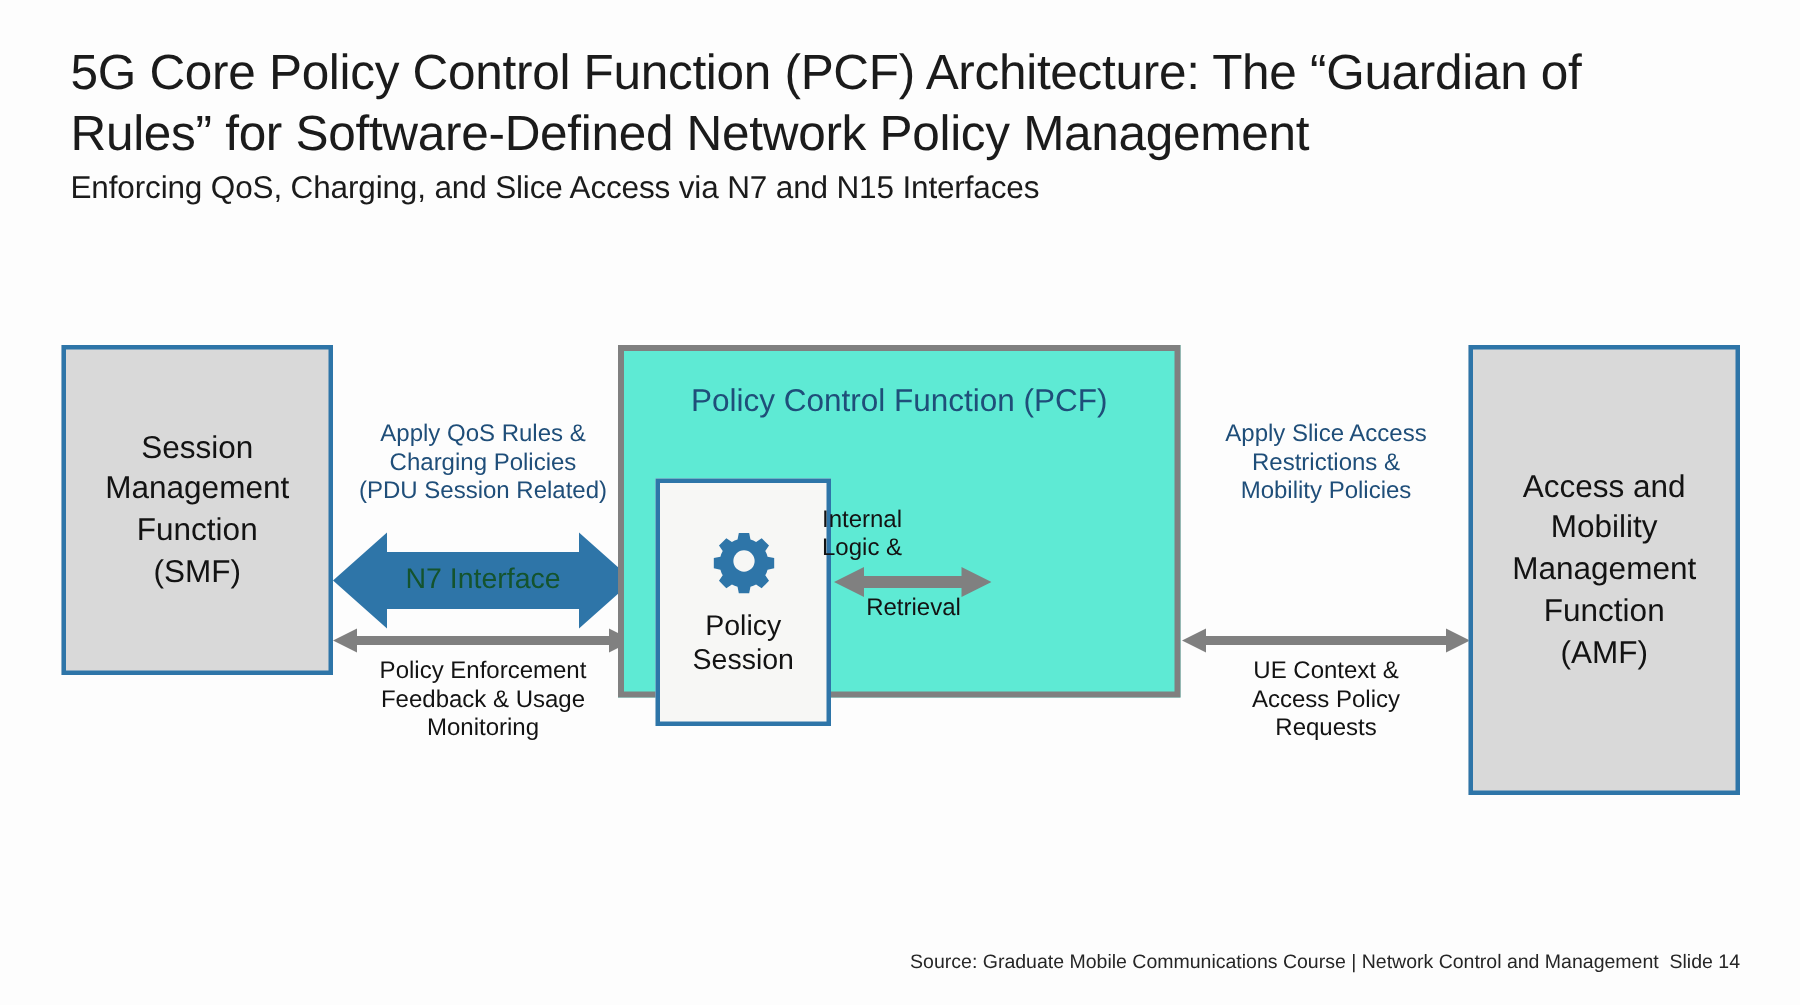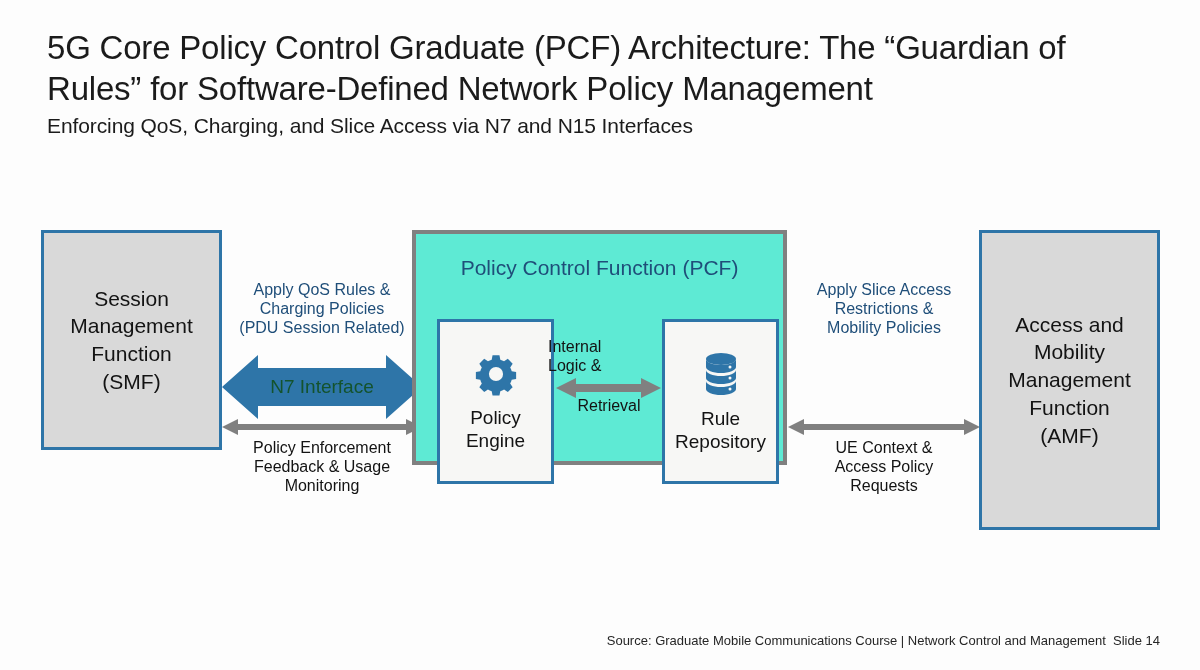--- a/index.html
+++ b/index.html
@@ -194,21 +194,21 @@
     font-size: 13px;
     color: #262626;
     white-space: pre;
   }
 </style>
 </head>
 <body>
 
 <div id="slide">
 
-  <div id="title">5G Core Policy Control Graduate (PCF) Architecture: The “Guardian of Rules” for Software-Defined Network Policy Management</div>
+  <div id="title">5G Core Policy Control Function (PCF) Architecture: The “Guardian of Rules” for Software-Defined Network Policy Management</div>
   <div id="subtitle">Enforcing QoS, Charging, and Slice Access via N7 and N15 Interfaces</div>
 
   <div class="nf-box" id="smf-box">
     <div class="nf-label" style="white-space: pre-line;">Session
 Management
 Function
 (SMF)</div>
   </div>
 
   <div class="iface-group" id="n7-group">
@@ -238,49 +238,32 @@
     <div id="pcf-title">Policy Control Function (PCF)</div>
 
     <div class="inner-card" id="policy-engine-card">
       <div class="card-icon">
         <svg width="46" height="46" viewBox="0 0 48 48" aria-hidden="true">
           <path fill="#2e75a8" d="M24 4.5l3.6 0 .9 4.6a15.8 15.8 0 0 1 3.9 1.6l3.9-2.6 2.6 2.6 2.5 2.5-2.6 3.9a15.8 15.8 0 0 1 1.6 3.9l4.6.9 0 3.6 0 3.6-4.6.9a15.8 15.8 0 0 1-1.6 3.9l2.6 3.9-2.5 2.5-2.6 2.6-3.9-2.6a15.8 15.8 0 0 1-3.9 1.6l-.9 4.6-3.6 0-3.6 0-.9-4.6a15.8 15.8 0 0 1-3.9-1.6l-3.9 2.6-2.6-2.6-2.5-2.5 2.6-3.9a15.8 15.8 0 0 1-1.6-3.9l-4.6-.9 0-3.6 0-3.6 4.6-.9a15.8 15.8 0 0 1 1.6-3.9l-2.6-3.9 2.5-2.5 2.6-2.6 3.9 2.6a15.8 15.8 0 0 1 3.9-1.6l.9-4.6z"></path>
           <circle cx="24" cy="24" r="7.4" fill="#f7f7f5"></circle>
         </svg>
       </div>
       <div class="card-label" style="white-space: pre-line;">Policy
-Engine</div>
+Session</div>
     </div>
 
     <div id="internal-top-label" style="white-space: pre-line;">Internal
 Logic &amp;</div>
     <div id="internal-arrow">
       <svg viewBox="0 0 105 22" preserveAspectRatio="none" width="100%" height="100%" aria-hidden="true">
         <polygon points="0,11 20,1 20,7 85,7 85,1 105,11 85,21 85,15 20,15 20,21" fill="#808080"></polygon>
       </svg>
     </div>
     <div id="internal-bottom-label">Retrieval</div>
 
-    <div class="inner-card" id="rule-repo-card">
-      <div class="card-icon">
-        <svg width="44" height="48" viewBox="0 0 44 48" aria-hidden="true">
-          <g fill="#2e75a8">
-            <ellipse cx="22" cy="9" rx="15" ry="6"></ellipse>
-            <path d="M7 9v8c0 3.3 6.7 6 15 6s15-2.7 15-6V9c0 3.3-6.7 6-15 6S7 12.3 7 9z"></path>
-            <path d="M7 20v8c0 3.3 6.7 6 15 6s15-2.7 15-6v-8c0 3.3-6.7 6-15 6S7 23.3 7 20z"></path>
-            <path d="M7 31v8c0 3.3 6.7 6 15 6s15-2.7 15-6v-8c0 3.3-6.7 6-15 6S7 34.3 7 31z"></path>
-          </g>
-          <circle cx="31" cy="17" r="1.5" fill="#f7f7f5"></circle>
-          <circle cx="31" cy="28" r="1.5" fill="#f7f7f5"></circle>
-          <circle cx="31" cy="39" r="1.5" fill="#f7f7f5"></circle>
-        </svg>
-      </div>
-      <div class="card-label" style="white-space: pre-line;">Rule
-Repository</div>
-    </div>
   </div>
 
   <div class="iface-group" id="n15-group">
     <div class="iface-top-label" style="white-space: pre-line;">Apply Slice Access
 Restrictions &amp;
 Mobility Policies</div>
 
 
     <div class="thin-arrow-wrap">
       <svg viewBox="0 0 192 18" preserveAspectRatio="none" width="100%" height="100%" aria-hidden="true">

